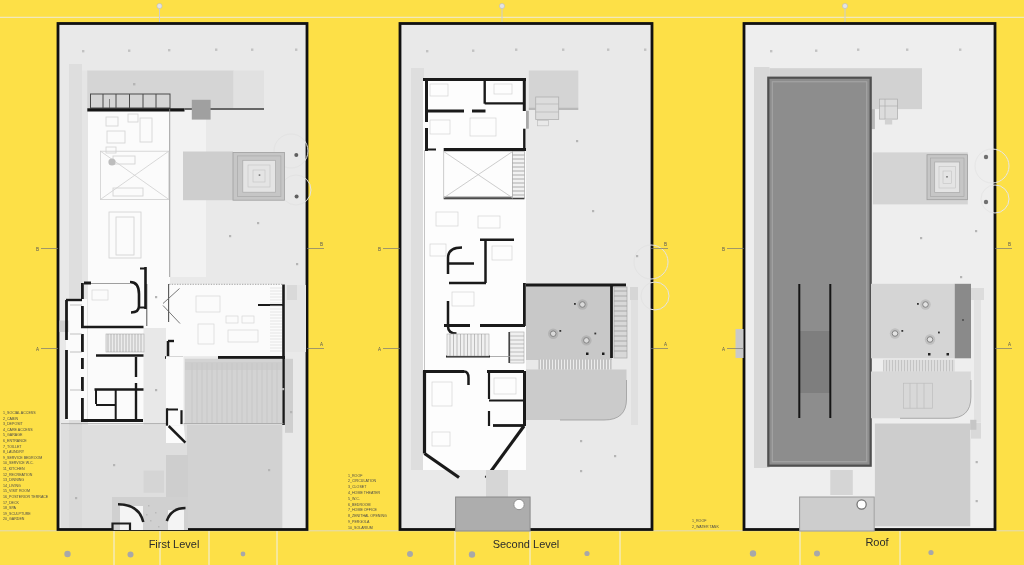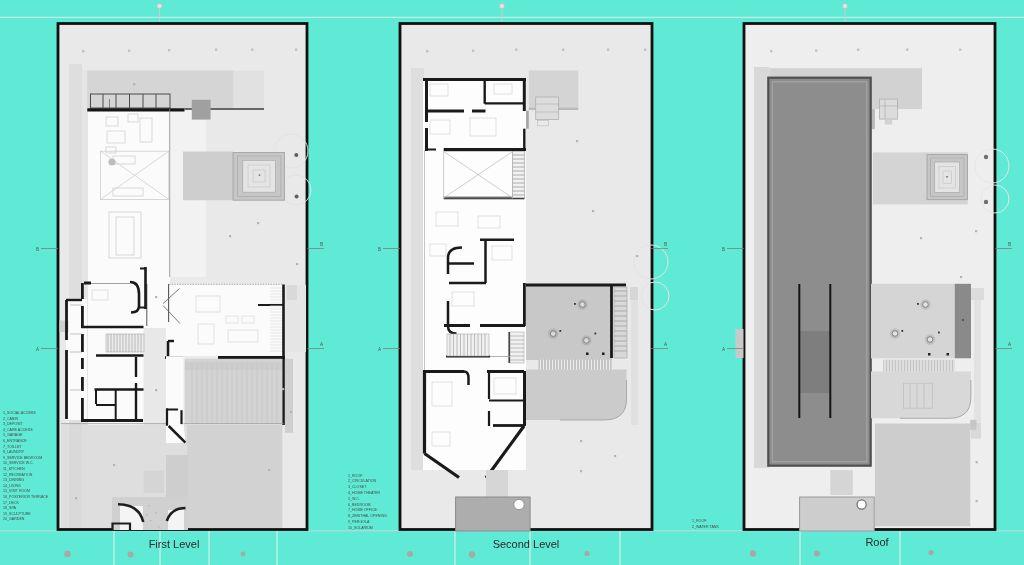--- a/index.html
+++ b/index.html
@@ -1,16 +1,16 @@
 <!DOCTYPE html>
 <html><head>
 <meta charset="utf-8">
 <style>
   html,body{margin:0;padding:0;background:#ffffff;}
-  #page{position:relative;width:1024px;height:565px;background:#5eead4;overflow:hidden;
+  #page{position:relative;width:1024px;height:565px;background:#fde047;overflow:hidden;
         font-family:"Liberation Sans",sans-serif;}
   svg{position:absolute;top:0;left:0;}
 </style>
 </head>
 <body>
 <div id="page">
 <svg width="1024" height="565" viewBox="0 0 1024 565">
 
   <line x1="0" y1="530.8" x2="1024" y2="530.8" stroke="#d9d9d9" stroke-width="0.8"></line>
   <line x1="0" y1="17.3" x2="1024" y2="17.3" stroke="#ececec" stroke-width="0.9"></line>

